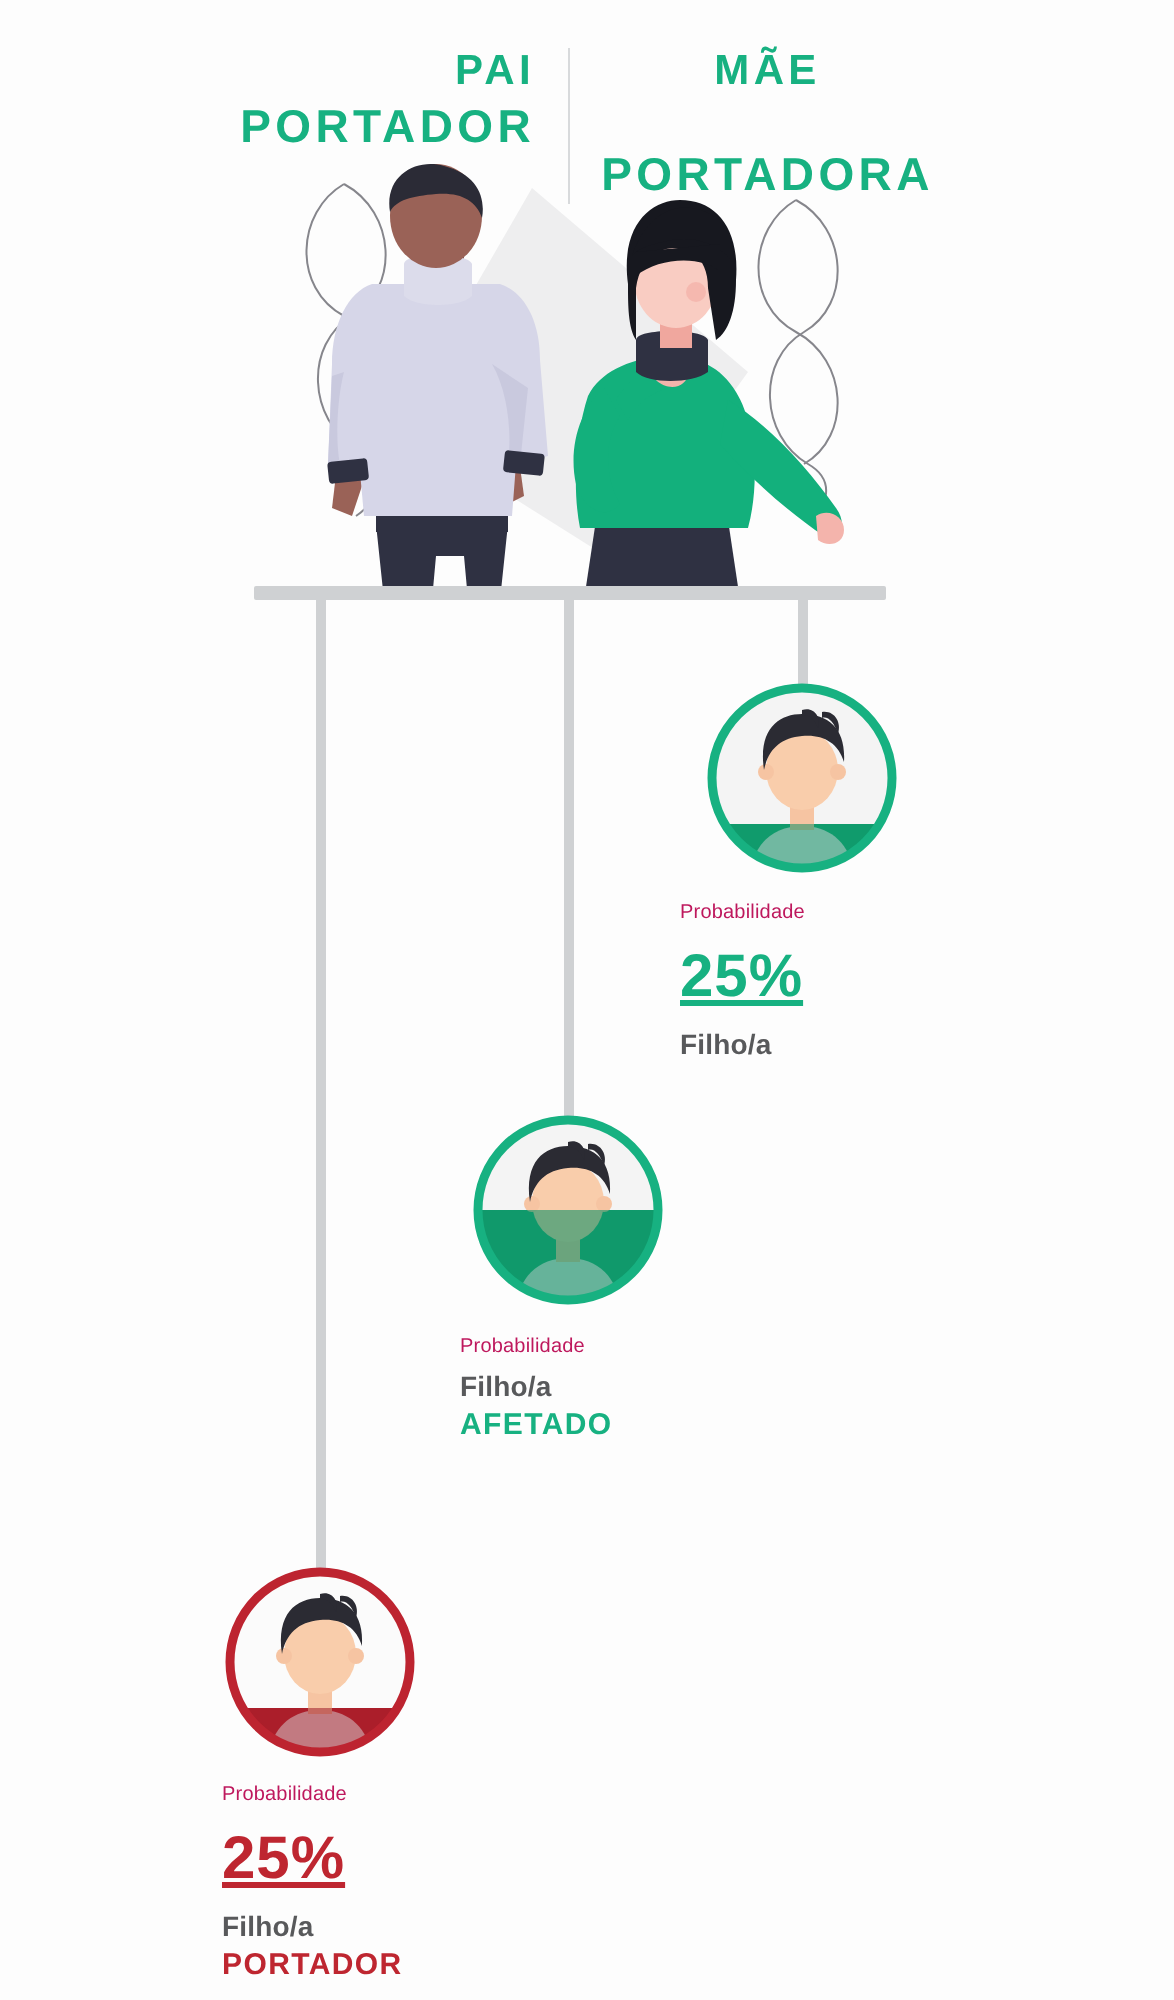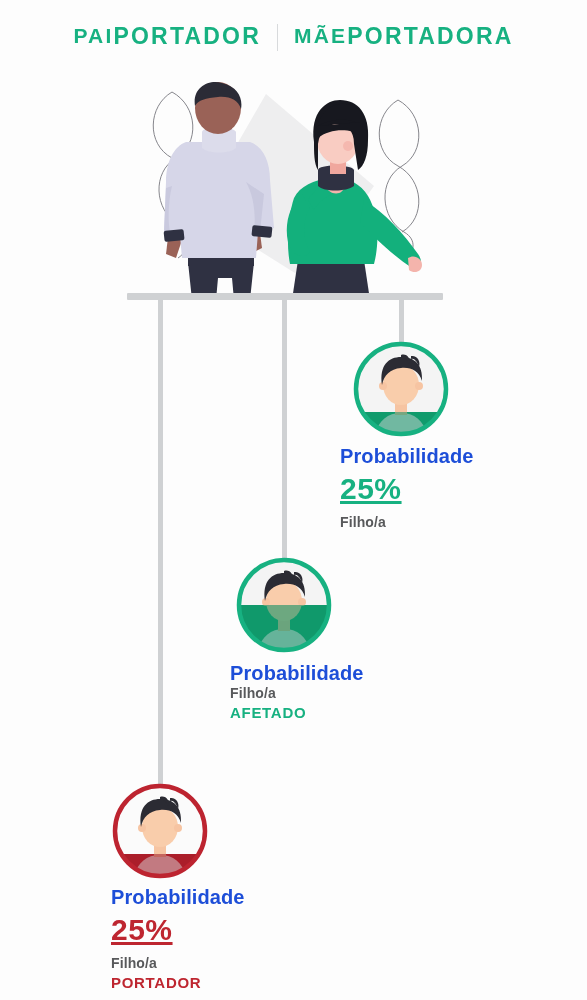--- a/index.html
+++ b/index.html
@@ -9,23 +9,23 @@
     font-family:"Liberation Sans", sans-serif;
     overflow:hidden;
   }
   #stage{ position:relative; width:587px; height:1000px; background:#fdfdfd; }
 
   
   .hdr{
     position:absolute; left:0; top:22px; width:587px;
     display:flex; justify-content:center; align-items:flex-start;
   }
-  .hdr-col{ display:flex; flex-direction:row; }
+  .hdr-col{ display:flex; flex-direction:column; }
   .hdr-col.left{ text-align:right; padding-right:16px; }
-  .hdr-col.right{ text-align:right; padding-left:16px; }
+  .hdr-col.right{ text-align:center; padding-left:16px;gap:24px; }
   .hdr-l1{
     font-size:21px; font-weight:bold; letter-spacing:2.2px;
     line-height:27px; color:#17b181;
   }
   .hdr-l2{
     font-size:23px; font-weight:bold; letter-spacing:2.2px;
     line-height:29px; color:#17b181;
   }
   .hdr-div{
     width:1px; background:#d8dadc; align-self:stretch; margin-top:2px;
@@ -48,21 +48,21 @@
   
   .avatar{ position:absolute; width:104px; height:104px; }
   .avatar svg{ display:block; }
   .av-1{ left:349px; top:337px; }
   .av-2{ left:232px; top:553px; }
   .av-3{ left:108px; top:779px; }
 
   
   .lbl{ position:absolute; }
   .lbl .prob{
-    font-size:20px; font-weight:bold; color:#1d4ed8;
+    font-size:10px; font-weight:normal; color:#be185d;
     line-height:19px; letter-spacing:0.1px;
   }
   .lbl .pct{
     font-size:30px; font-weight:bold; line-height:46px;
     letter-spacing:0.5px;
     text-decoration:underline;
   }
   .lbl .fil{
     font-size:14px; font-weight:bold; color:#58595b;
     line-height:20px; letter-spacing:0.1px;

